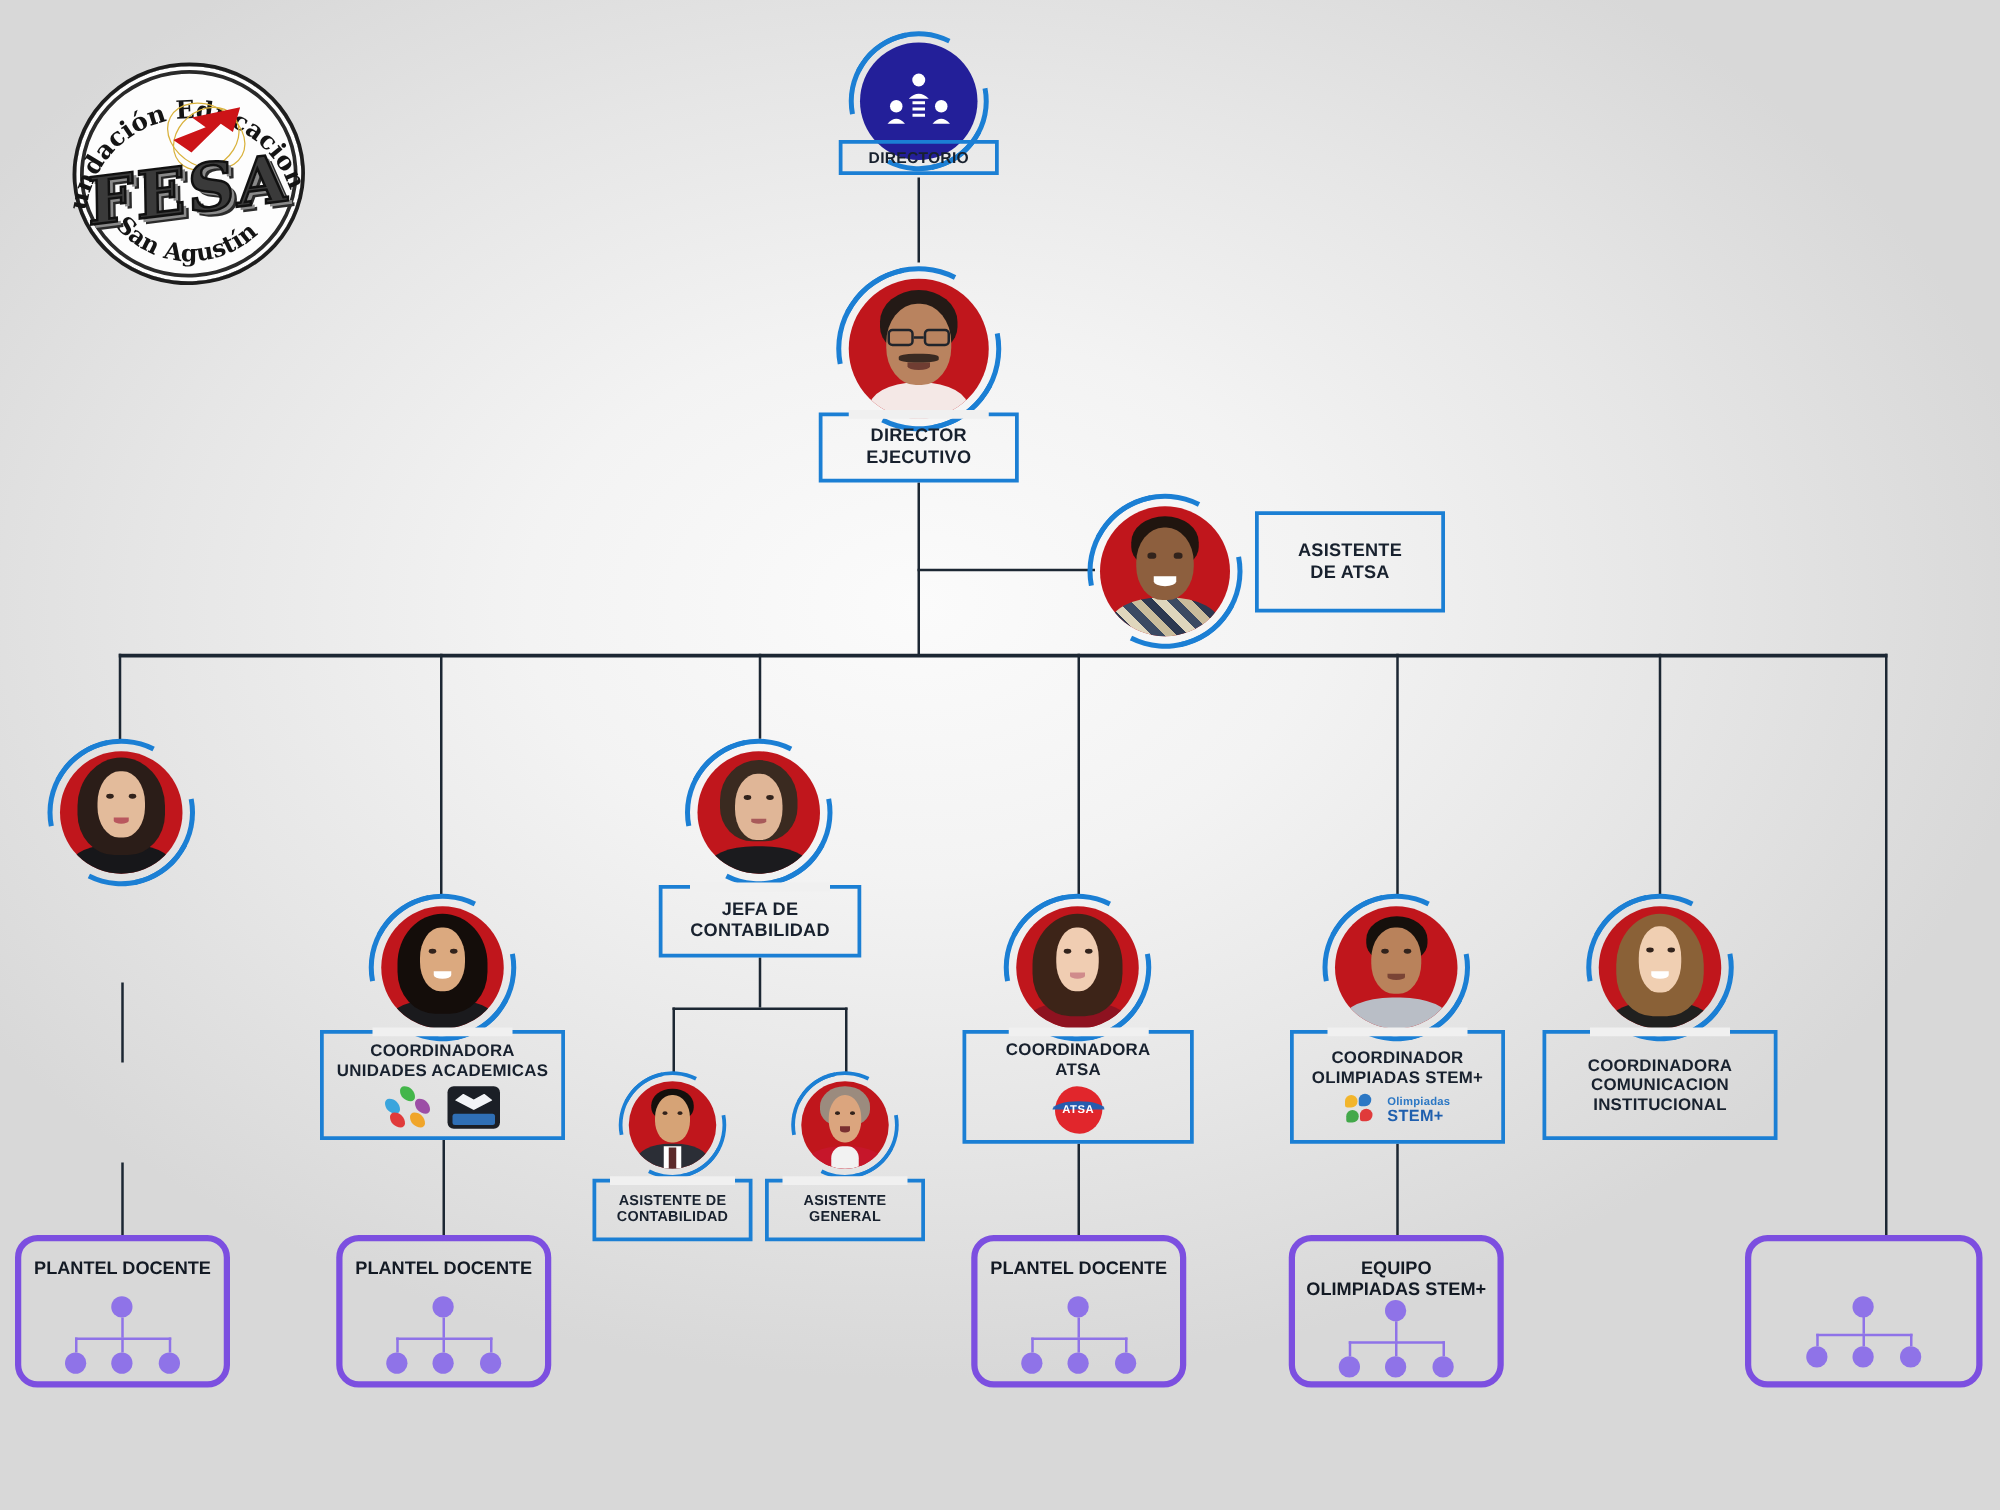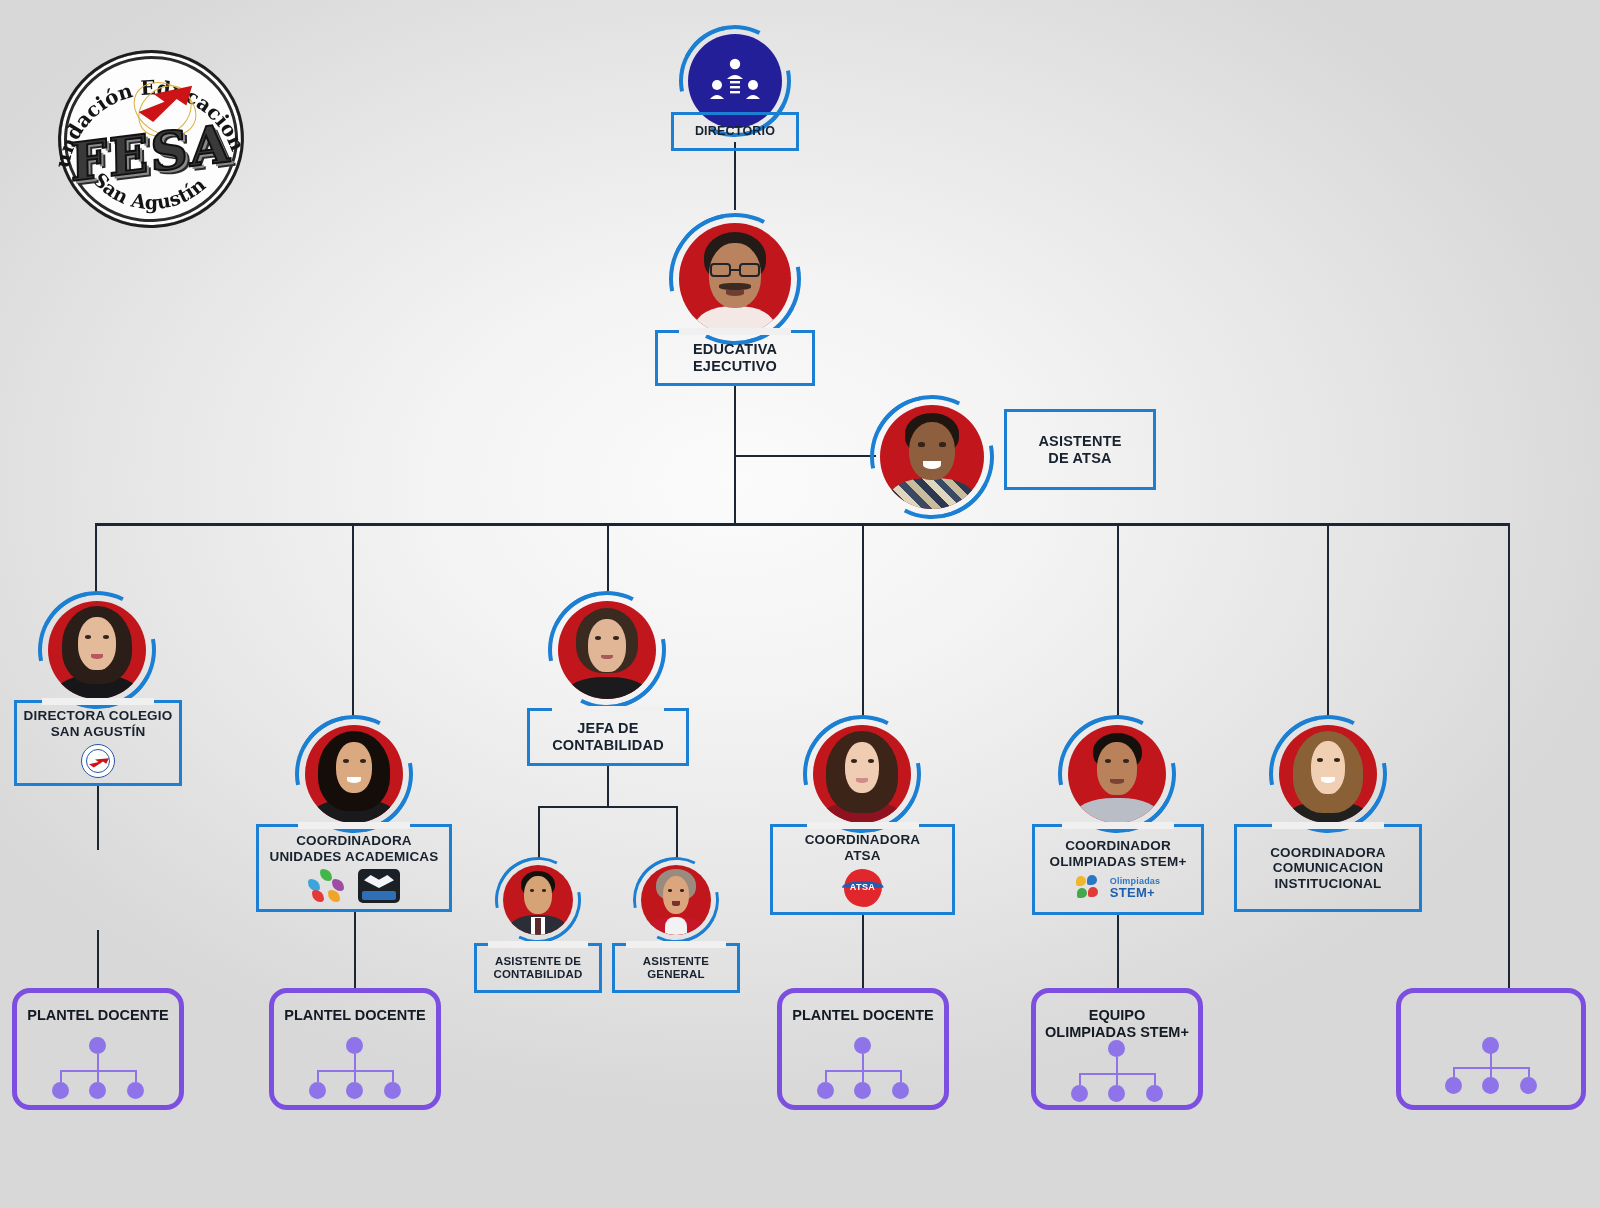--- a/index.html
+++ b/index.html
@@ -273,21 +273,21 @@
           <path d="M2 42 q7 -8 14 0 z" fill="#fff"></path>
           <circle cx="45" cy="28" r="5" fill="#fff"></circle>
           <path d="M38 42 q7 -8 14 0 z" fill="#fff"></path>
           <rect x="22" y="24" width="10" height="2.4" fill="#fff"></rect>
           <rect x="22" y="29" width="10" height="2.4" fill="#fff"></rect>
           <rect x="22" y="34" width="10" height="2.4" fill="#fff"></rect>
         </svg>
       </div>
     </div>
   </div>
-  <div class="lbl nonotch" style="left:671px; top:112px; width:128px; height:39px; font-size:12.5px;">
+  <div class="lbl nonotch" style="left:671px; top:112px; width:128px; height:28px; font-size:12.5px;">
     <span class="ln">DIRECTORIO</span>
   </div>
 
   <div class="node" style="left:669px; top:213px; width:132px;">
     <div class="photo-wrap" style="width:132px; height:132px;">
       <div class="ring"></div>
       <div class="ring2"></div>
       <div class="photo" style="inset:10px;">
         <div class="face">
           <div class="f-body" style="left:14%; top:74%; width:72%; height:40%; background:#f4e8e6;"></div>
@@ -296,21 +296,21 @@
           <div class="f-glass" style="left:28%; top:36%; width:18%; height:12%;"></div>
           <div class="f-glass" style="left:54%; top:36%; width:18%; height:12%;"></div>
           <div class="f-glass-bridge" style="left:46%; top:41%; width:8%;"></div>
           <div class="f-mouth" style="left:42%; top:60%; width:16%; height:5%; background:#6f3d32;"></div>
           <div style="position:absolute; left:36%; top:54%; width:28%; height:6%; background:#3a2a22; border-radius:40%;"></div>
         </div>
       </div>
     </div>
   </div>
   <div class="lbl" style="left: 655px; top: 330px; width: 160px; height: 56px; font-size: 14.5px; --notch: 112px;">
-    <span class="ln">EDUCATIVA</span>
+    <span class="ln">DIRECTOR</span>
     <span class="ln">EJECUTIVO</span>
   </div>
 
   <div class="node" style="left:870px; top:395px; width:124px;">
     <div class="photo-wrap" style="width:124px; height:124px;">
       <div class="ring"></div>
       <div class="ring2"></div>
       <div class="photo" style="inset:10px;">
         <div class="face">
           <div class="f-body" style="left:8%; top:70%; width:84%; height:44%;
@@ -336,29 +336,20 @@
       <div class="photo" style="inset:10px;">
         <div class="face">
           <div class="f-body" style="left:8%; top:76%; width:84%; height:38%; background:#17171a;"></div>
           <div class="f-hair" style="left:14%; top:5%;  width:72%; height:80%; background:#2b1d18;"></div>
           <div class="f-head" style="left:31%; top:16%; width:38%; height:54%; background:#e3bb9b;"></div>
           <div class="f-eye" style="left:38%; top:35%; width:6%; height:4%;"></div>
           <div class="f-eye" style="left:56%; top:35%; width:6%; height:4%;"></div>
           <div class="f-mouth" style="left:44%; top:54%; width:12%; height:5%; background:#b9575e;"></div>
         </div>
       </div>
-    </div>
-  </div>
-  <div class="lbl" style="left: 14px; top: 700px; width: 168px; height: 86px; font-size: 13.5px; --notch: 112px;">
-    <span class="ln">DIRECTORA COLEGIO</span>
-    <span class="ln">SAN AGUSTÍN</span>
-    <div class="minilogos">
-      <div class="seal">
-          <div class="sw"></div>
-        </div>
     </div>
   </div>
 
 
   <div class="node" style="left:295px; top:715px; width:118px;">
     <div class="photo-wrap" style="width:118px; height:118px;">
       <div class="ring"></div>
       <div class="ring2"></div>
       <div class="photo" style="inset:10px;">
         <div class="face">

